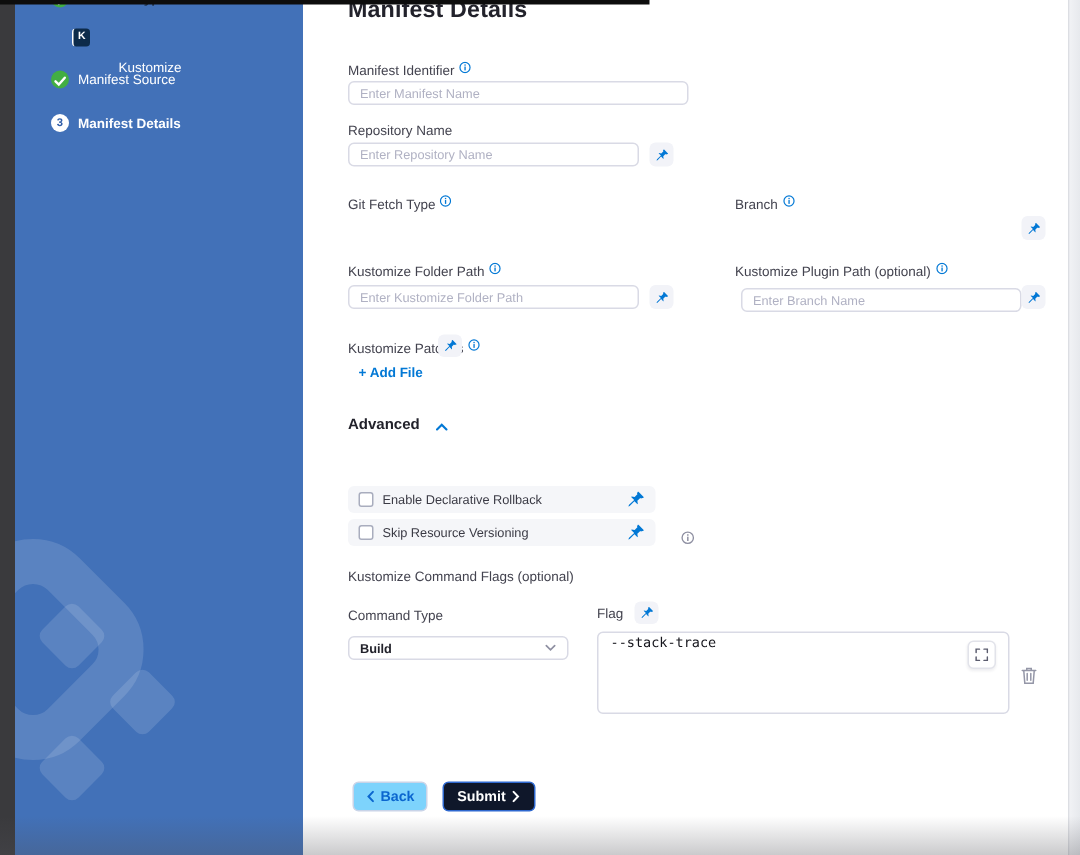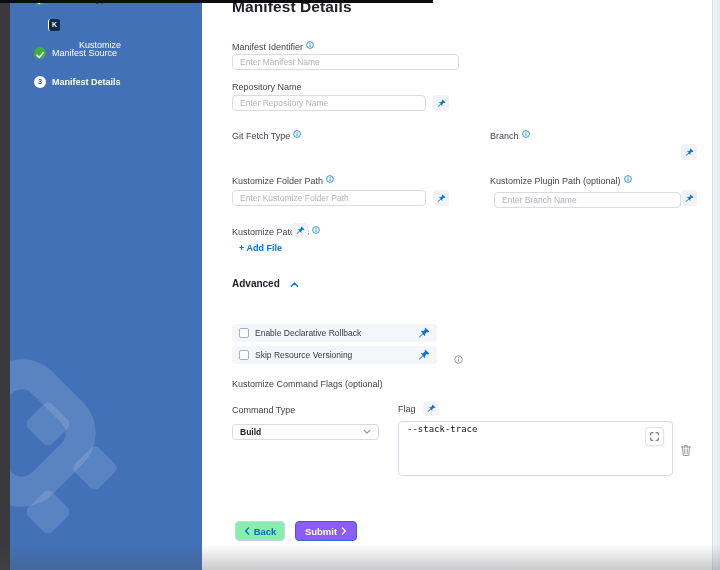--- a/index.html
+++ b/index.html
@@ -63,22 +63,22 @@
   textarea.flagbox { position:absolute; left:196px; top:421px; width:275px; height:55px; resize:none;
            border:1px solid #d9dae5; border-radius:4px; padding:2px 8px;
            font-family:"DejaVu Sans Mono", monospace; font-size:9px; color:#15151c; outline:none; }
   .expandbtn { position:absolute; left:443px; top:427px; width:19px; height:19px; background:#fff;
            border:1px solid #e2e3ea; border-radius:4px; box-shadow:0 1px 2px rgba(40,41,61,.08);
            display:flex; align-items:center; justify-content:center; cursor:pointer; }
   .trash { position:absolute; left:478px; top:444px; width:12px; height:13px; cursor:pointer; }
 
   .btn { position:absolute; top:521px; height:20px; border-radius:4px; font-size:9.5px; font-weight:700;
          display:flex; align-items:center; justify-content:center; gap:4px; cursor:pointer; }
-  .btn-back { left:33px; width:50px; background:#86efac; border:1px solid #c9d4e8; color:#0b66cf; }
-  .btn-submit { left:93px; width:62px; background:#8b5cf6; border:1px solid #2e68cf; color:#fff; }
+  .btn-back { left:33px; width:50px; background:#7dd3fc; border:1px solid #c9d4e8; color:#0b66cf; }
+  .btn-submit { left:93px; width:62px; background:#0f172a; border:1px solid #2e68cf; color:#fff; }
 </style>
 </head>
 <body>
 
 <div id="page">
 
   <div class="bg-strip"></div>
 
   <div class="sidebar">
     <div class="wm-big"></div>

